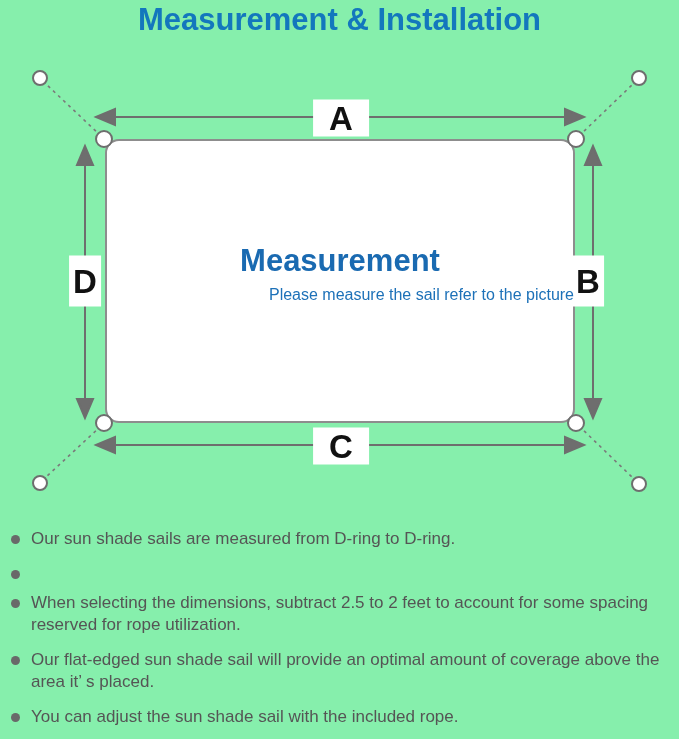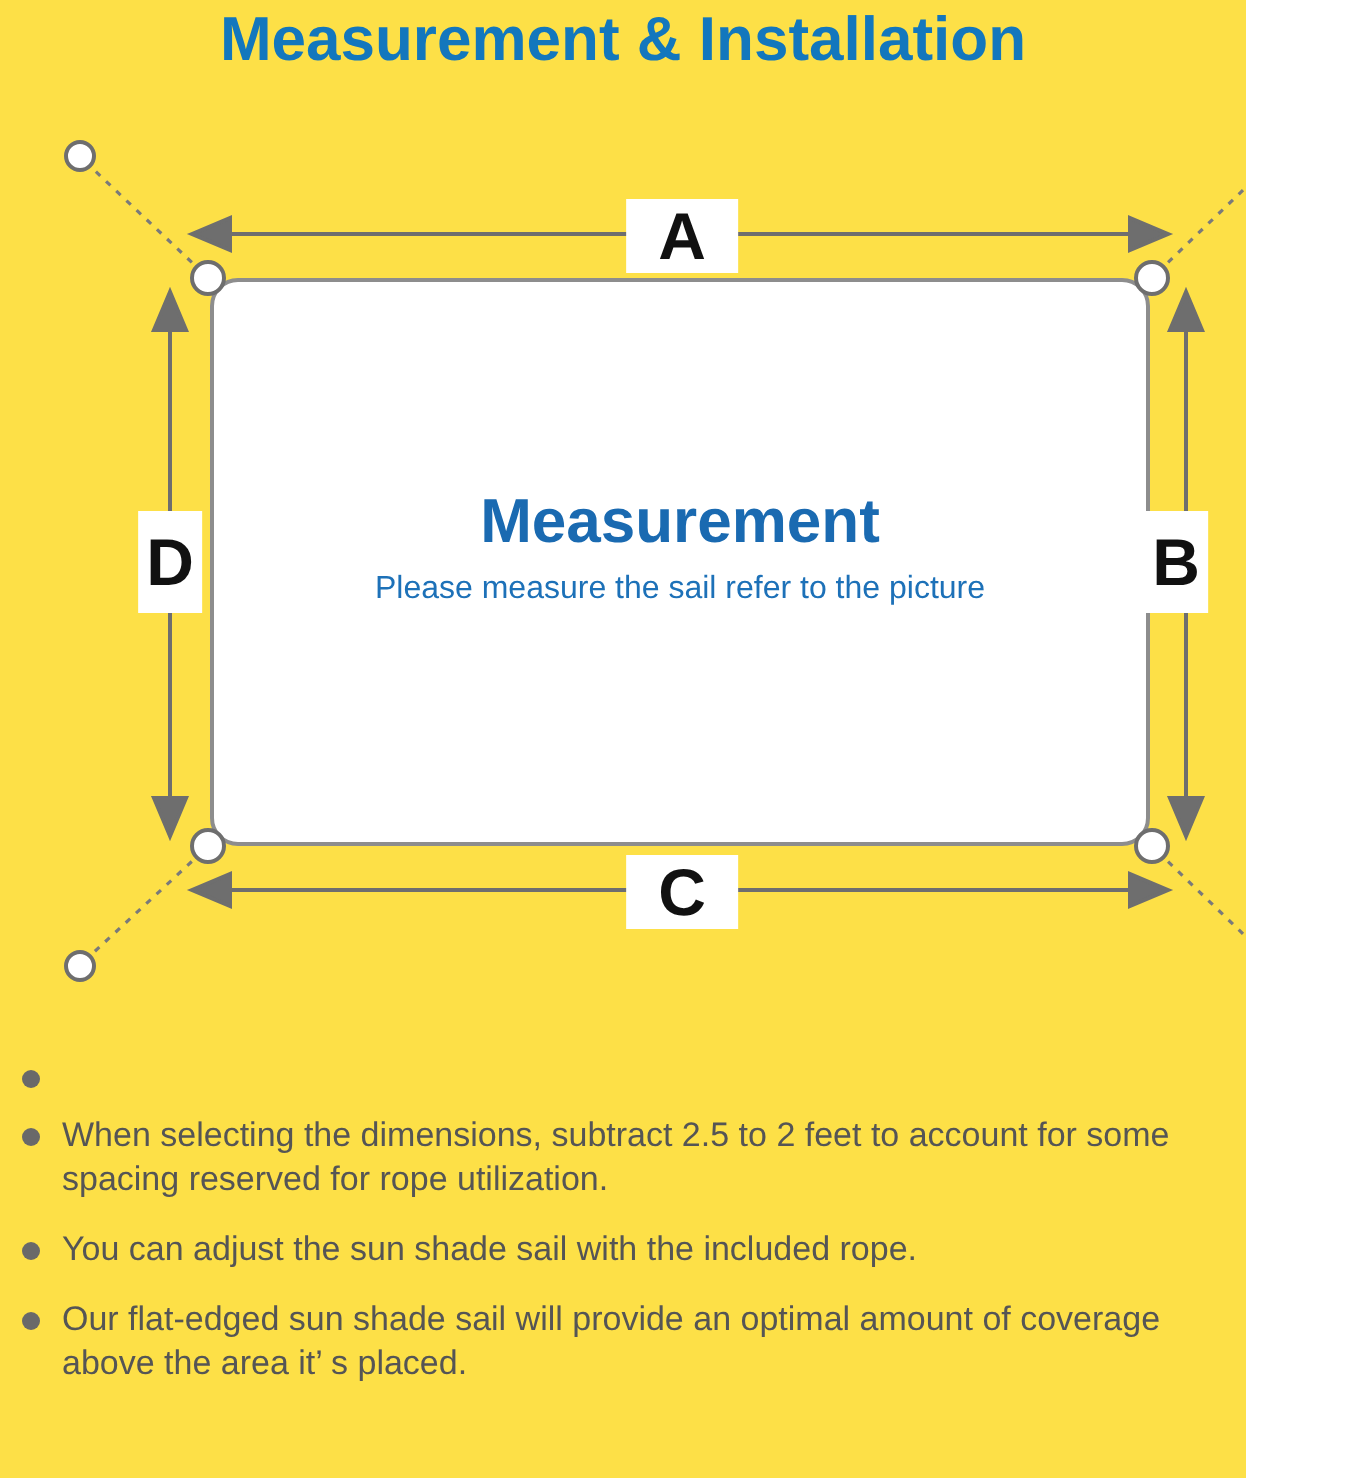--- a/index.html
+++ b/index.html
@@ -8,22 +8,22 @@
     --line:#7a7a7a;
     --rect:#8d8d8d;
     --note:#555555;
     --label:#111111;
   }
   *{box-sizing:border-box;margin:0;padding:0;}
   html,body{background:#fff;}
   body{font-family:"Liberation Sans", sans-serif;}
   .canvas{
     position:relative;
-    width:623px;height:739px;
-    background:#fde047;
+    width:679px;height:739px;
+    background:#86efac;
     overflow:hidden;
   }
   .page-title{
     position:absolute;top:2px;left:0;right:0;
     text-align:center;
     color:var(--blue);
     font-size:31px;font-weight:800;
     letter-spacing:0px;
   }
   .diagram{position:absolute;top:0;left:0;width:679px;height:525px;}
@@ -48,21 +48,21 @@
     left:106px;top:243px;width:468px;
     text-align:center;
   }
   .center-text .main{
     color:var(--center-blue);
     font-size:31px;font-weight:800;
   }
   .center-text .sub{
     margin-top:7px;
     color:#1d71b8;
-    font-size:16px;font-weight:400;
+    font-size:16px;font-weight:400;text-align:right;
   }
   .notes{
     position:absolute;
     left:11px;top:528px;right:6px;
     list-style:none;
     display:flex;flex-direction:column;gap:13px;
   }
   .note{
     display:flex;align-items:flex-start;gap:11px;
     color:var(--note);
@@ -135,28 +135,32 @@
 
     <div class="center-text">
       <div class="main">Measurement</div>
       <div class="sub">Please measure the sail refer to the picture</div>
     </div>
   </div>
 
   <ul class="notes">
     <li class="note">
       <span class="dot"></span>
+      <span>Our sun shade sails are measured from D-ring to D-ring.</span>
+    </li>
+    <li class="note">
+      <span class="dot"></span>
     </li>
     <li class="note">
       <span class="dot"></span>
       <span>When selecting the dimensions, subtract 2.5 to 2 feet to account for some spacing reserved for rope utilization.</span>
     </li>
     <li class="note">
       <span class="dot"></span>
-      <span>You can adjust the sun shade sail with the included rope.</span>
+      <span>Our flat-edged sun shade sail will provide an optimal amount of coverage above the area it’ s placed.</span>
     </li>
     <li class="note">
       <span class="dot"></span>
-      <span>Our flat-edged sun shade sail will provide an optimal amount of coverage above the area it’ s placed.</span>
+      <span>You can adjust the sun shade sail with the included rope.</span>
     </li>
   </ul>
 
 </div>
 
 </body></html>

